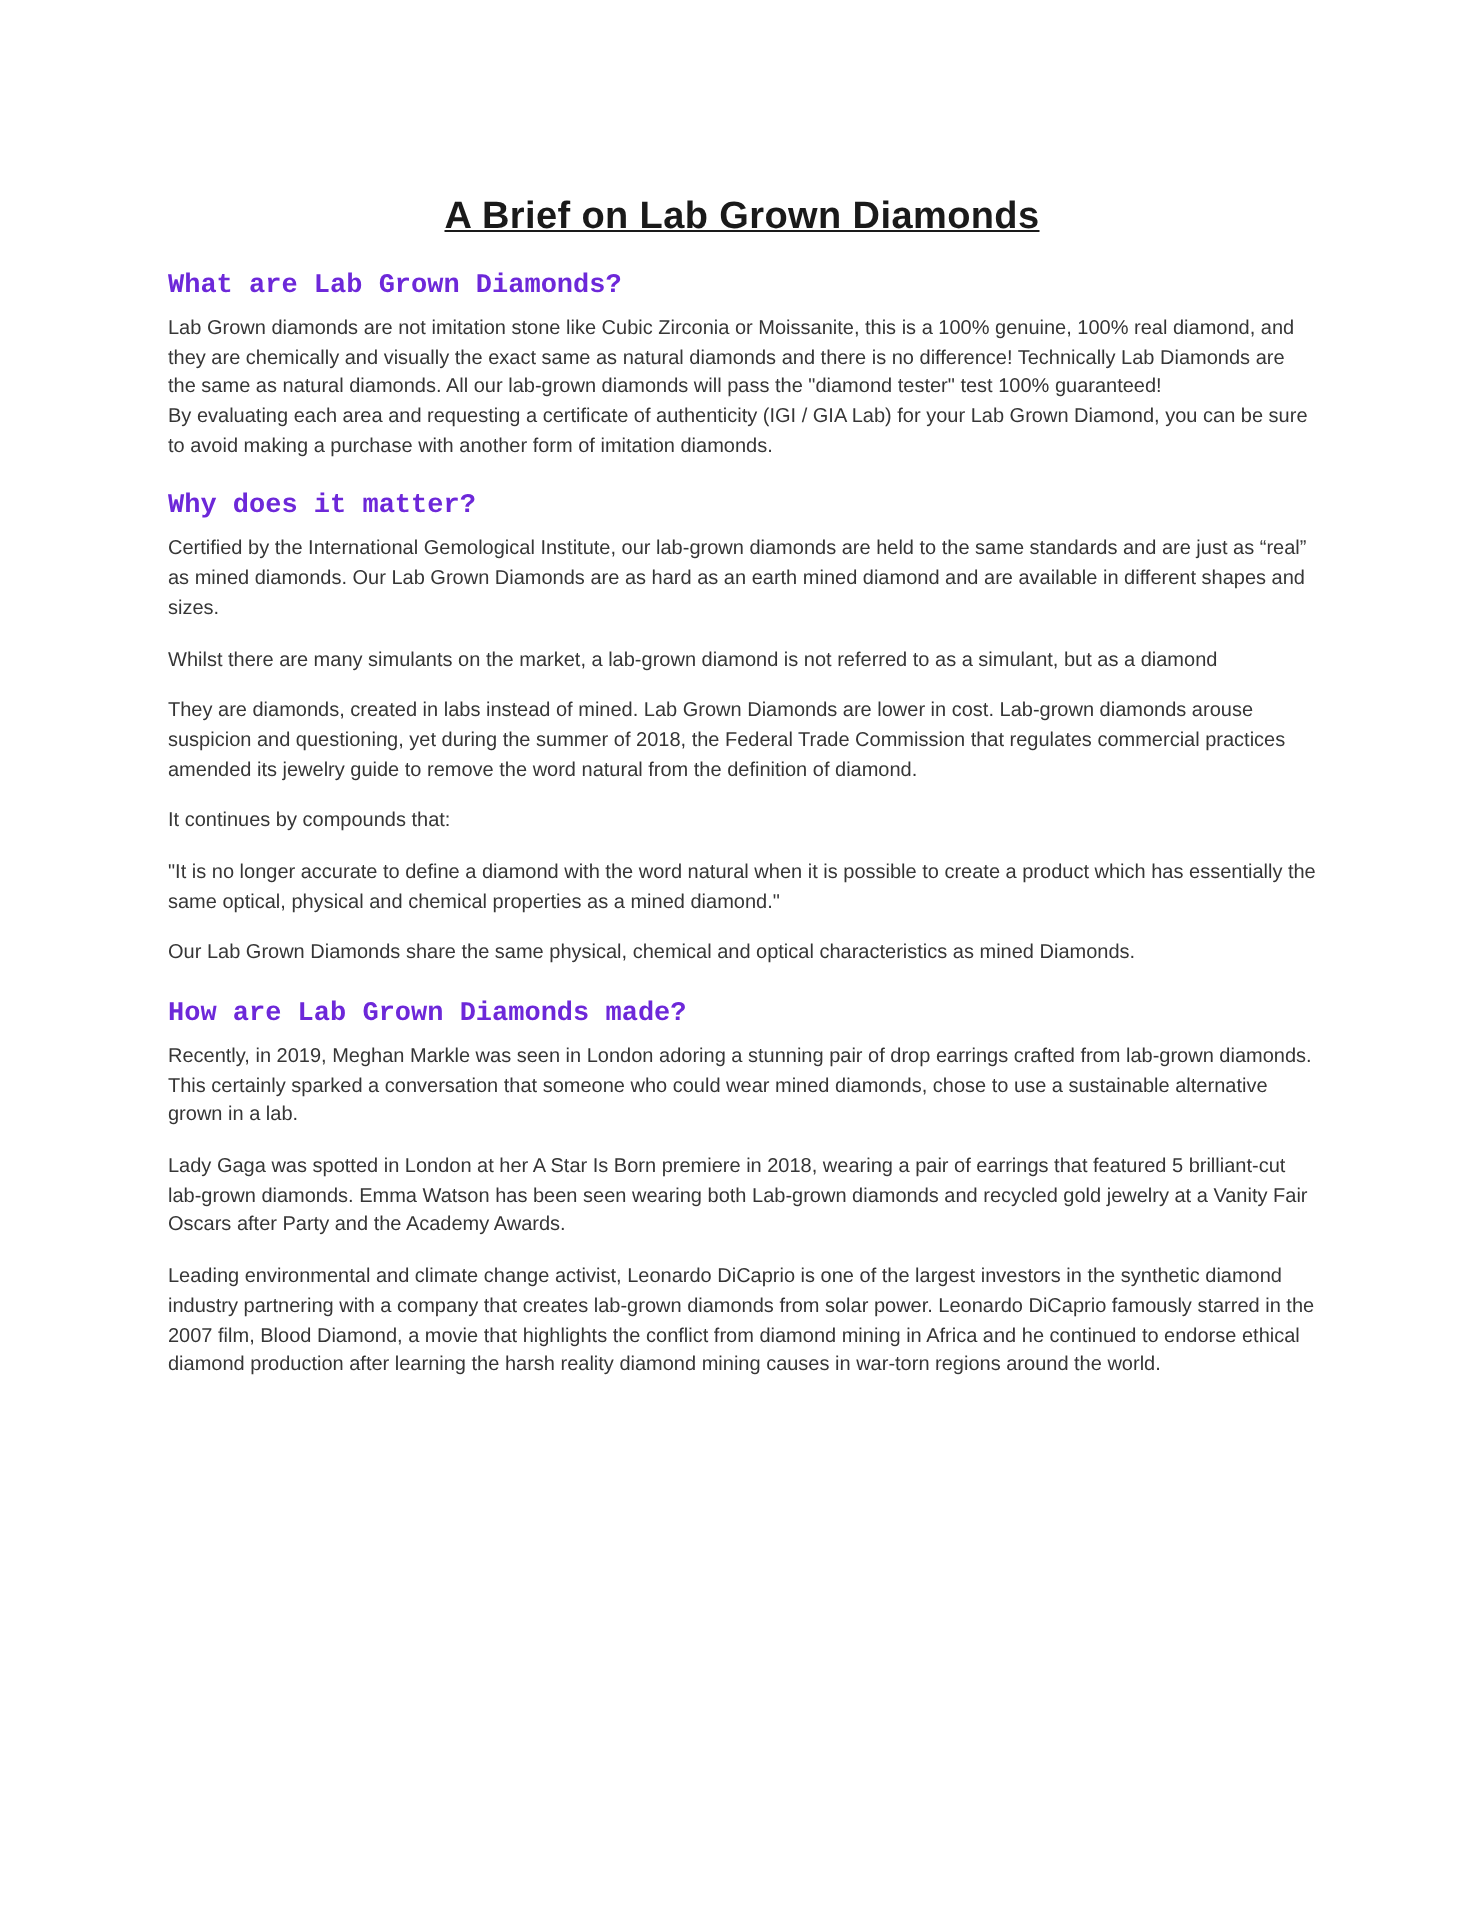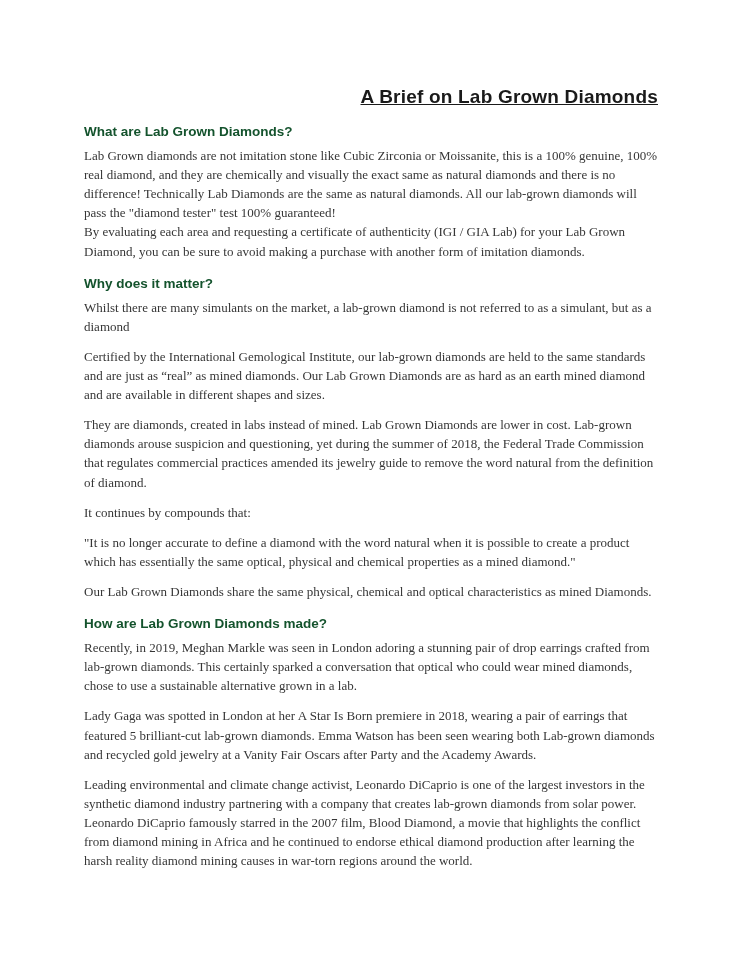--- a/index.html
+++ b/index.html
@@ -11,71 +11,71 @@
     width: 742px;
     height: 960px;
     box-sizing: border-box;
     padding: 86px 84px 40px 84px;
     background: #ffffff;
     font-family: "Liberation Sans", "DejaVu Sans", sans-serif;
     color: #363636;
     overflow: hidden;
   }
   .doc-title {
-    margin: 0 0 16px 0;
-    text-align: right;
+    margin: 12px 0 16px 0;
+    text-align: center;
     font-size: 19px;
     font-weight: bold;
     color: #1a1a1a;
     text-decoration: underline;
     letter-spacing: 0.2px;
   }
   .section h2 {
     margin: 15px 0 7px 0;
     font-size: 13.5px;
     font-weight: bold;
-    color: #14532d;
+    color: #6d28d9;
+    font-family: Liberation Mono, monospace;
   }
   .section p {
     margin: 0 0 11px 0;
-    font-size: 13px;
+    font-size: 10px;
     line-height: 1.47;
     white-space: pre-line;
-    font-family: Liberation Serif, serif;
   }
 </style>
 </head>
 <body>
 
 <div class="page">
 
   <h1 class="doc-title">A Brief on Lab Grown Diamonds</h1>
 
   <div class="section">
     <h2>What are Lab Grown Diamonds?</h2>
     <p>Lab Grown diamonds are not imitation stone like Cubic Zirconia or Moissanite, this is a 100% genuine, 100% real diamond, and they are chemically and visually the exact same as natural diamonds and there is no difference! Technically Lab Diamonds are the same as natural diamonds. All our lab-grown diamonds will pass the "diamond tester" test 100% guaranteed!
 By evaluating each area and requesting a certificate of authenticity (IGI / GIA Lab) for your Lab Grown Diamond, you can be sure to avoid making a purchase with another form of imitation diamonds.</p>
   </div>
 
   <div class="section">
     <h2>Why does it matter?</h2>
+    <p>Certified by the International Gemological Institute, our lab-grown diamonds are held to the same standards and are just as “real” as mined diamonds. Our Lab Grown Diamonds are as hard as an earth mined diamond and are available in different shapes and sizes.</p>
     <p>Whilst there are many simulants on the market, a lab-grown diamond is not referred to as a simulant, but as a diamond</p>
-    <p>Certified by the International Gemological Institute, our lab-grown diamonds are held to the same standards and are just as “real” as mined diamonds. Our Lab Grown Diamonds are as hard as an earth mined diamond and are available in different shapes and sizes.</p>
   </div>
 
   <div class="section">
     <p>They are diamonds, created in labs instead of mined. Lab Grown Diamonds are lower in cost. Lab-grown diamonds arouse suspicion and questioning, yet during the summer of 2018, the Federal Trade Commission that regulates commercial practices amended its jewelry guide to remove the word natural from the definition of diamond.</p>
     <p>It continues by compounds that:</p>
     <p>"It is no longer accurate to define a diamond with the word natural when it is possible to create a product which has essentially the same optical, physical and chemical properties as a mined diamond."</p>
     <p>Our Lab Grown Diamonds share the same physical, chemical and optical characteristics as mined Diamonds.</p>
   </div>
 
   <div class="section">
     <h2>How are Lab Grown Diamonds made?</h2>
   </div>
 
   <div class="section">
-    <p>Recently, in 2019, Meghan Markle was seen in London adoring a stunning pair of drop earrings crafted from lab-grown diamonds. This certainly sparked a conversation that optical who could wear mined diamonds, chose to use a sustainable alternative grown in a lab.</p>
+    <p>Recently, in 2019, Meghan Markle was seen in London adoring a stunning pair of drop earrings crafted from lab-grown diamonds. This certainly sparked a conversation that someone who could wear mined diamonds, chose to use a sustainable alternative grown in a lab.</p>
     <p>Lady Gaga was spotted in London at her A Star Is Born premiere in 2018, wearing a pair of earrings that featured 5 brilliant-cut lab-grown diamonds. Emma Watson has been seen wearing both Lab-grown diamonds and recycled gold jewelry at a Vanity Fair Oscars after Party and the Academy Awards.</p>
     <p>Leading environmental and climate change activist, Leonardo DiCaprio is one of the largest investors in the synthetic diamond industry partnering with a company that creates lab-grown diamonds from solar power. Leonardo DiCaprio famously starred in the 2007 film, Blood Diamond, a movie that highlights the conflict from diamond mining in Africa and he continued to endorse ethical diamond production after learning the harsh reality diamond mining causes in war-torn regions around the world.</p>
   </div>
 
 </div>
 
 </body></html>

